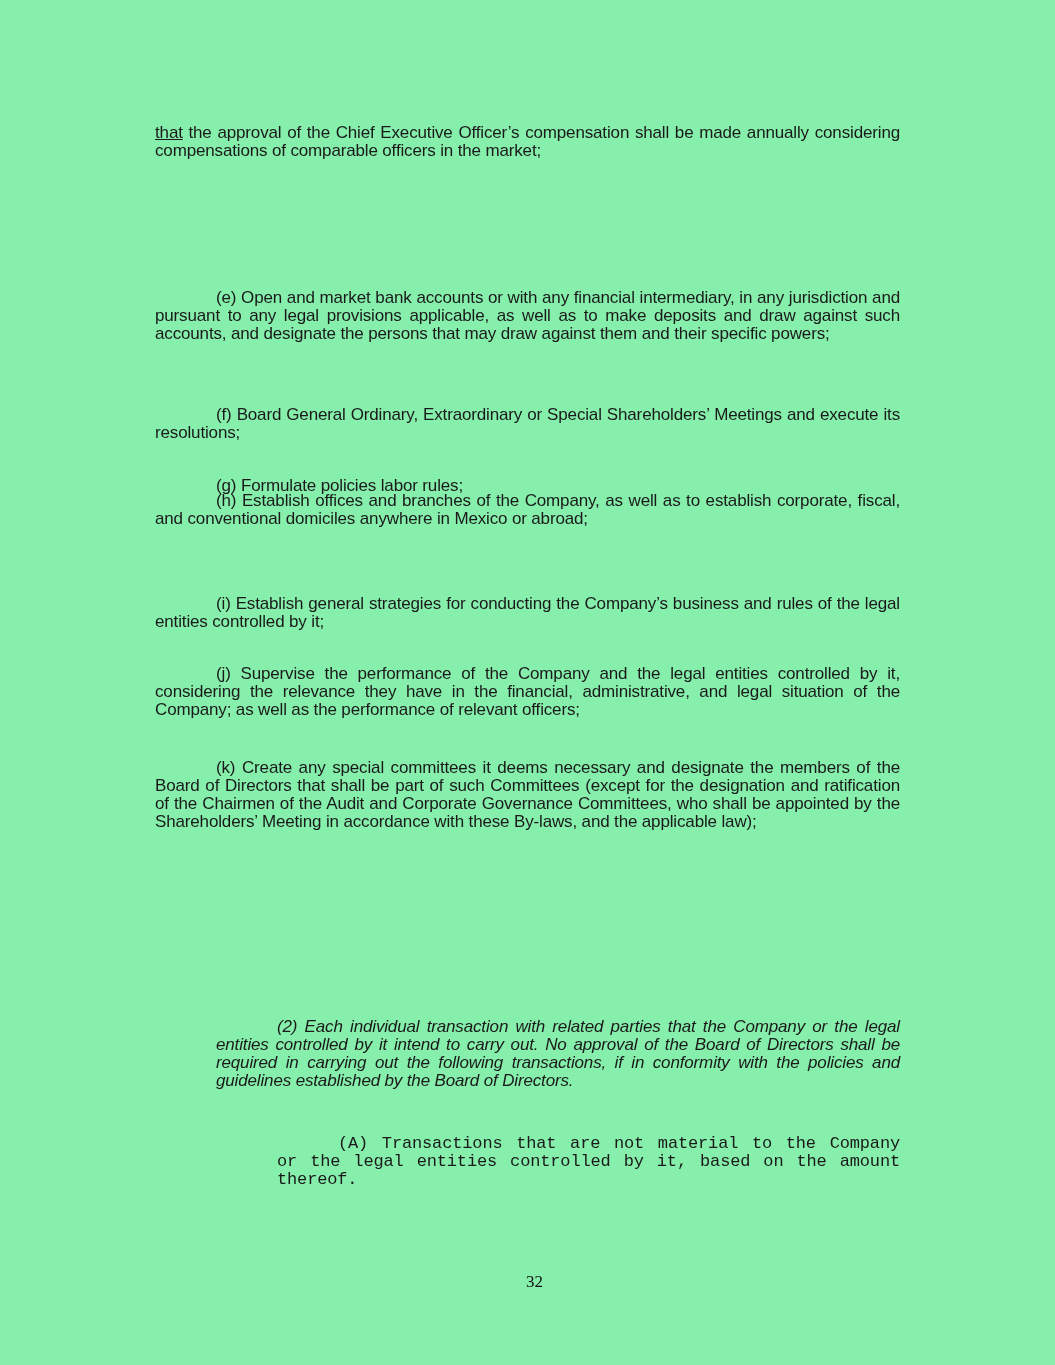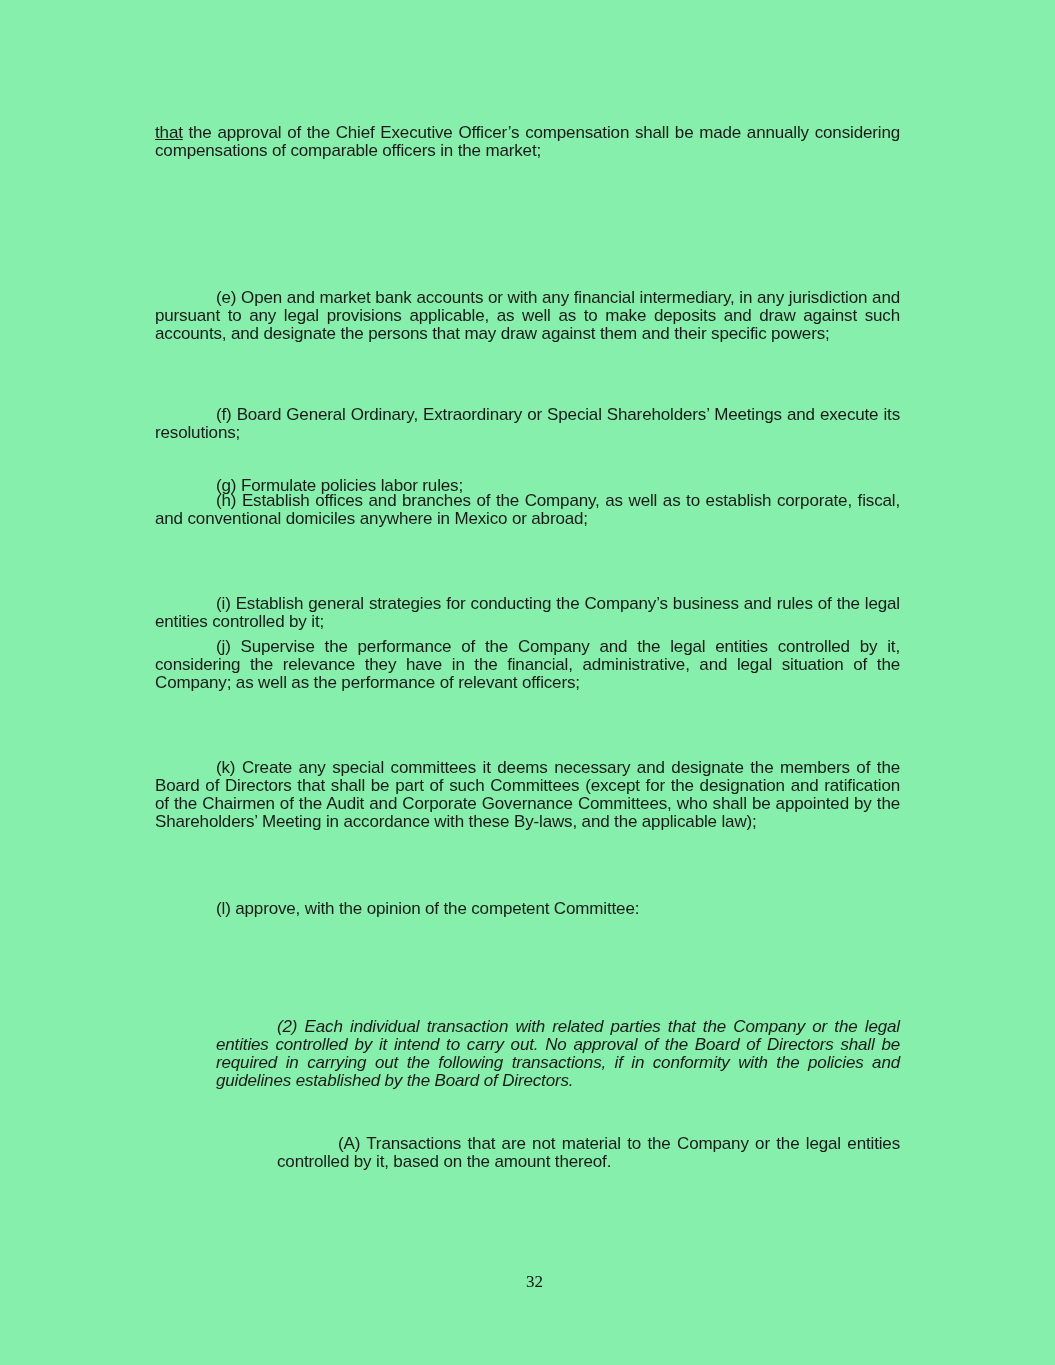--- a/index.html
+++ b/index.html
@@ -10,21 +10,21 @@
     font-family: "Liberation Sans", "DejaVu Sans", sans-serif;
     font-size: 17px;
     line-height: 18px;
   }
   .para {
     position: absolute; left: 155px; width: 745px;
     text-align: justify; margin: 0;
     letter-spacing: -0.15px;
   }
   .para.lvl2 { left: 216px; width: 684px; }
-  .para.lvl3 { left: 277px; width: 623px; }
+  .para.lvl3 { left: 277px; width: 623px; font-family: Liberation Mono, monospace; }
   .indent1 { text-indent: 61px; }
   .indent2 { text-indent: 61px; }
   .indent3 { text-indent: 61px; }
   .u { text-decoration: underline; }
   .pagenum {
     position: absolute; top: 1273px; left: 0; width: 1055px; text-align: center;
     font-family: "Liberation Serif", "DejaVu Serif", serif; font-size: 17px; color: #111; padding-left: 7px;
   }
 </style>
 </head>
@@ -38,25 +38,24 @@
   <p class="para indent1" style="top:289px;">(e)  Open and market bank accounts or with any financial intermediary, in any jurisdiction and pursuant to any legal provisions applicable, as well as to make deposits and draw against such accounts, and designate the persons that may draw against them and their specific powers;</p>
 
   <p class="para indent1" style="top:406px;">(f)  Board General Ordinary, Extraordinary or Special Shareholders’ Meetings and execute its resolutions;</p>
 
   <p class="para indent1" style="top:477px;">(g)  Formulate policies labor rules;</p>
 
   <p class="para indent1" style="top:492px;">(h)  Establish offices and branches of the Company, as well as to establish corporate, fiscal, and conventional domiciles anywhere in Mexico or abroad;</p>
 
   <p class="para indent1" style="top:595px;">(i)  Establish general strategies for conducting the Company’s business and rules of the legal entities controlled by it;</p>
 
-  <p class="para indent1" style="top:638px;">(j)  Supervise the performance of the Company and the legal entities controlled by it, considering the relevance they have in the financial, administrative, and legal situation of the Company; as well as the performance of relevant officers;</p>
+  <p class="para indent1" style="top:665px;">(j)  Supervise the performance of the Company and the legal entities controlled by it, considering the relevance they have in the financial, administrative, and legal situation of the Company; as well as the performance of relevant officers;</p>
 
   <p class="para indent1" style="top:759px;">(k)  Create any special committees it deems necessary and designate the members of the Board of Directors that shall be part of such Committees (except for the designation and ratification of the Chairmen of the Audit and Corporate Governance Committees, who shall be appointed by the Shareholders’ Meeting in accordance with these By-laws, and the applicable law);</p>
 
-  <p class="para indent1" style="top:900px;">(l)   approve, with the opinion of the competent Committee:</p>
 
 
   <p class="para lvl2 indent2" style="top:1018px;font-style:italic;">(2)   Each individual transaction with related parties that the Company or the legal entities controlled by it intend to carry out. No approval of the Board of Directors shall be required in carrying out the following transactions, if in conformity with the policies and guidelines established by the Board of Directors.</p>
 
   <p class="para lvl3 indent3" style="top:1135px;">(A) Transactions that are not material to the Company or the legal entities controlled by it, based on the amount thereof.</p>
 
   <div class="pagenum">32</div>
 </div>
 
 </body></html>

